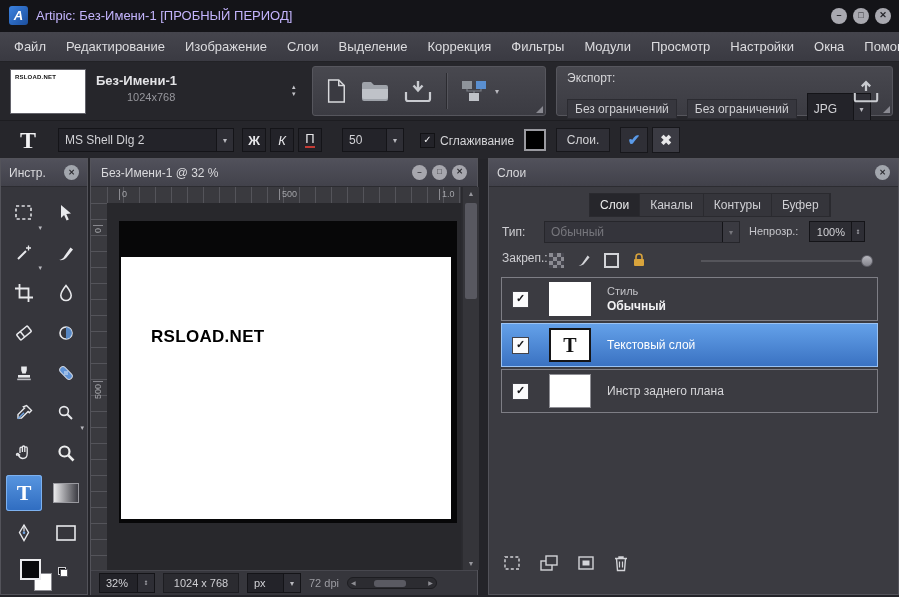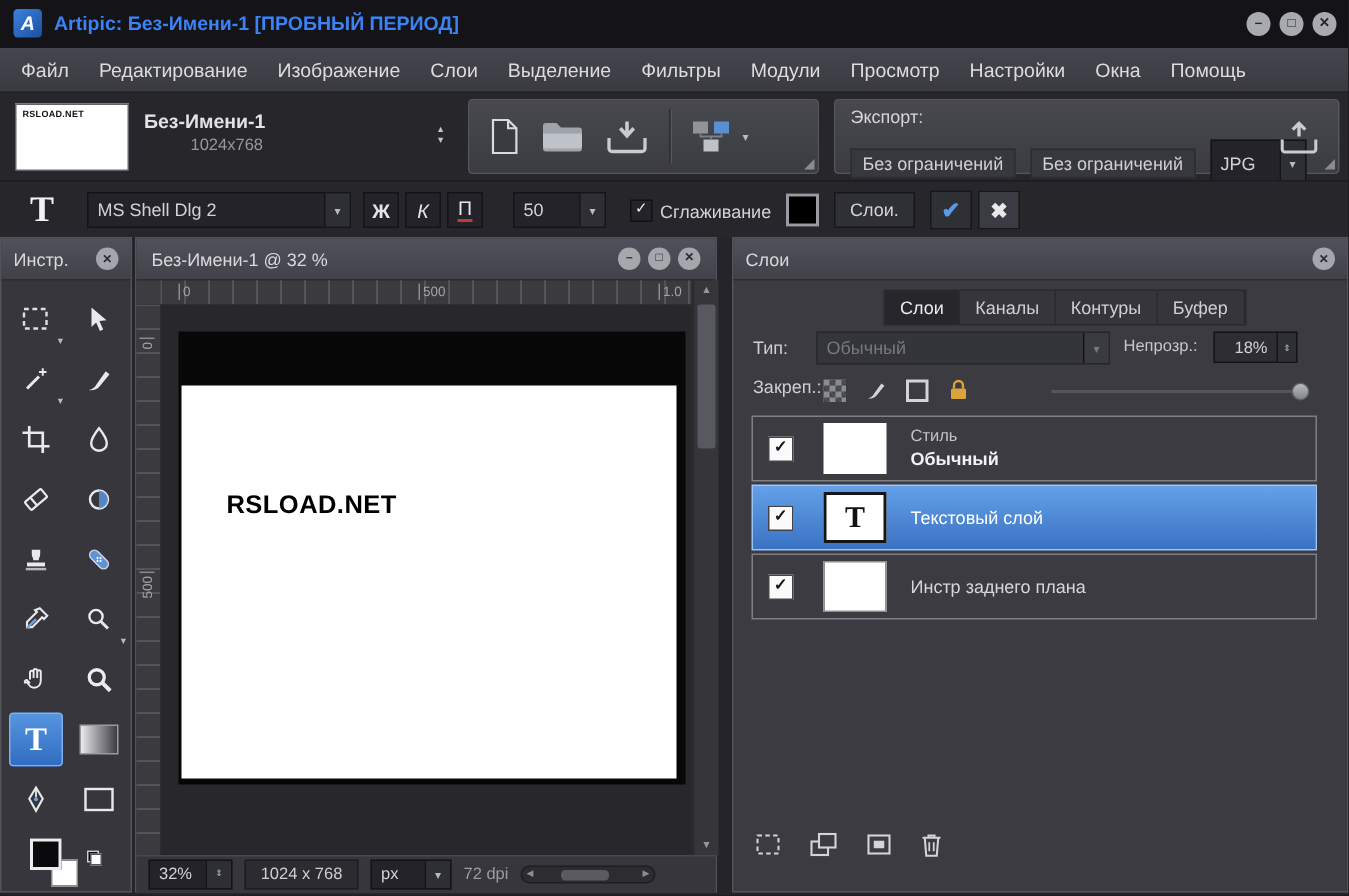--- a/index.html
+++ b/index.html
@@ -5,21 +5,21 @@
   html,body{margin:0;padding:0;background:#1a1a1e;}
   .root{position:relative;width:899px;height:597px;background:#242429;overflow:hidden;
         font-family:"Liberation Sans",sans-serif;color:#d6d6da;font-size:12px;}
   .abs{position:absolute;}
 
   
   .titlebar{left:0;top:0;width:899px;height:32px;background:#141418;border-bottom:1px solid #000;}
   .logo{left:9px;top:6px;width:19px;height:19px;border-radius:3px;
         background:linear-gradient(135deg,#3b82e0,#1c4f9e);color:#fff;font-weight:bold;font-style:italic;
         font-size:13px;text-align:center;line-height:19px;}
-  .wtitle{left:36px;top:0;line-height:32px;font-size:13px;font-weight:bold;color:#3b82f6;white-space:nowrap;}
+  .wtitle{left:36px;top:0;line-height:32px;font-size:13px;font-weight:normal;color:#c4b5fd;white-space:nowrap;}
   .winbtns{right:8px;top:8px;display:flex;gap:6px;}
   .win-btn{width:16px;height:16px;border-radius:50%;background:#a9a9b0;color:#26262b;
            font-size:9px;line-height:15px;text-align:center;font-weight:bold;}
 
   
   .menubar{left:0;top:32px;width:899px;height:30px;background:linear-gradient(#45454d,#3a3a42);
            border-bottom:1px solid #222226;display:flex;padding-left:4px;box-sizing:border-box;}
   .menu-item{padding:0 10px;line-height:29px;font-size:13px;color:#dcdcdf;white-space:nowrap;}
 
   
@@ -158,20 +158,21 @@
       <div class="win-btn">✕</div>
     </div>
   </div>
 
   <div class="abs menubar">
     <span class="menu-item">Файл</span>
     <span class="menu-item">Редактирование</span>
     <span class="menu-item">Изображение</span>
     <span class="menu-item">Слои</span>
     <span class="menu-item">Выделение</span>
+    <span class="menu-item">Коррекция</span>
     <span class="menu-item">Фильтры</span>
     <span class="menu-item">Модули</span>
     <span class="menu-item">Просмотр</span>
     <span class="menu-item">Настройки</span>
     <span class="menu-item">Окна</span>
     <span class="menu-item">Помощь</span>
   </div>
 
   <div class="abs docbar">
     <div class="abs thumb">
@@ -470,21 +471,21 @@
       <span class="tab">Буфер</span>
     </div>
 
     <span class="abs flabel" style="left:13px;top:66px;text-align:right;">Тип:</span>
     <div class="abs combo" style="left:55px;top:62px;width:196px;height:22px;background:#34343b;border-color:#26262b;">
       <span class="txt" style="color:#77777d;">Обычный</span>
       <span class="arr" style="color:#77777d;background:#3a3a41;">▾</span>
     </div>
     <span class="abs slabel" style="left:260px;top:66px;">Непрозр.:</span>
     <div class="abs combo" style="left:320px;top:62px;width:56px;height:21px;background:#2d2d33;">
-      <span class="txt" style="font-size:11px;justify-content:flex-end;">18%</span>
+      <span class="txt" style="font-size:11px;justify-content:flex-end;">100%</span>
       <span class="arr" style="width:12px;font-size:6px;">⇕</span>
     </div>
 
     <span class="abs flabel" style="left:13px;top:92px;">Закреп.:</span>
     <div class="lockicons">
       <div class="checker"></div>
       <svg width="16" height="16" viewBox="0 0 20 20">
         <path d="M3 17 C6 16.5 7.5 15 8.5 13 L14.5 4.5 L17 6.5 L10.5 14.5 C9 16.5 6 17.5 3 17 Z" fill="#d3d4d8"></path>
       </svg>
       <div class="framebox"></div>

